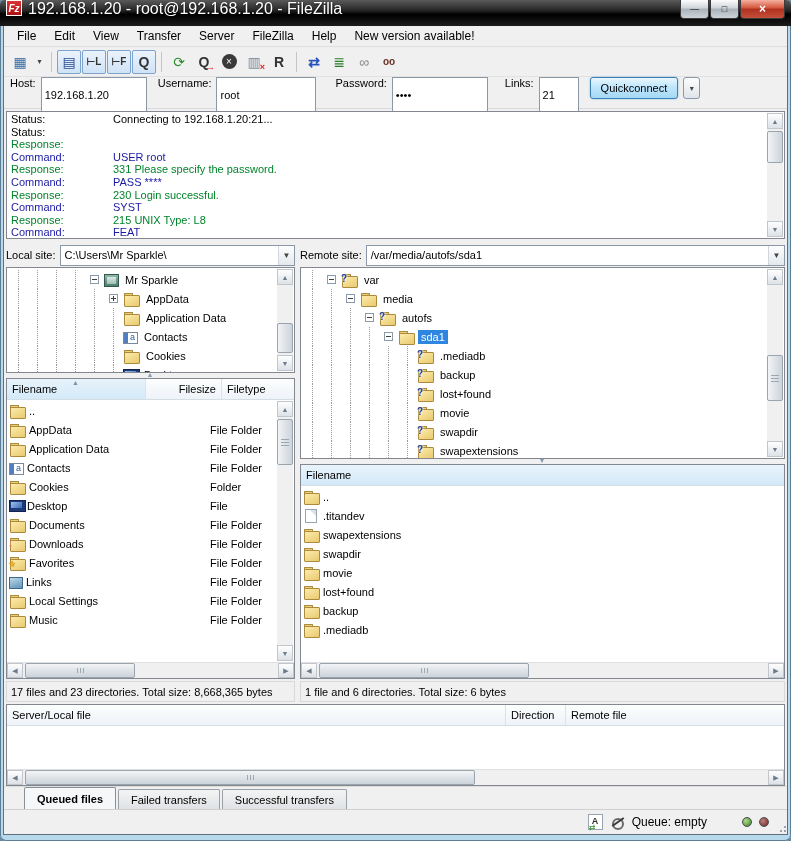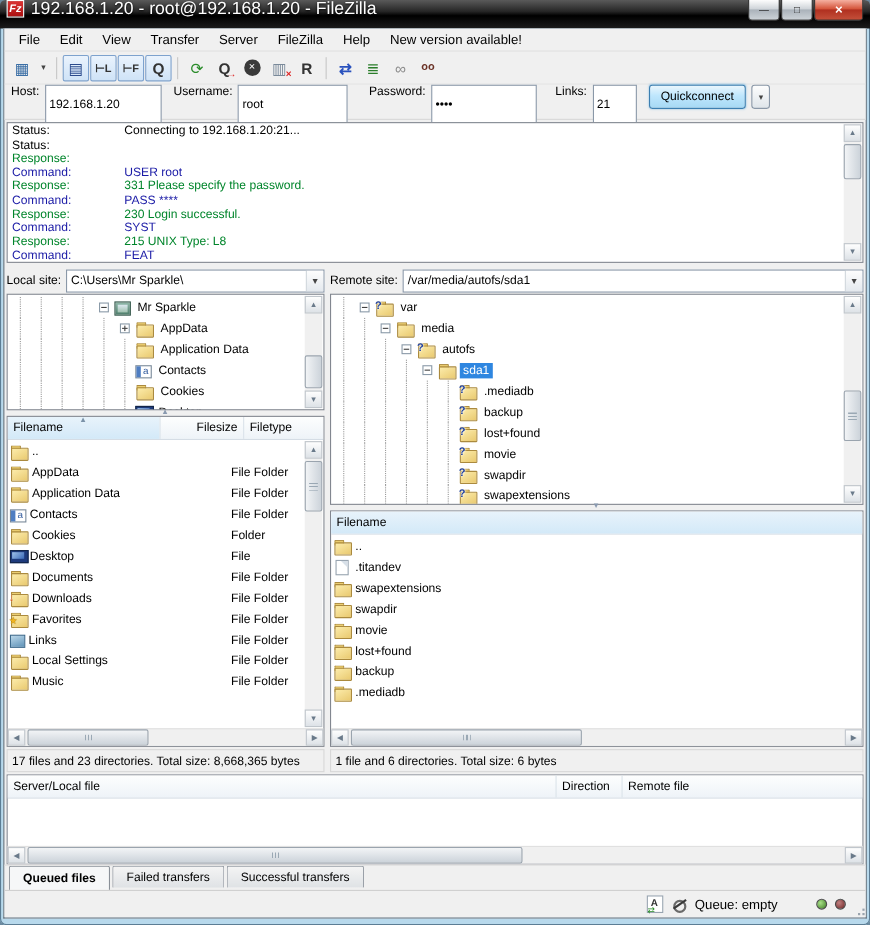--- a/index.html
+++ b/index.html
@@ -86,21 +86,21 @@
 .sb-track{flex:1;position:relative}
 .hthumb{position:absolute;top:0;bottom:0;border:1px solid #9aa4ae;border-radius:2px;background:linear-gradient(#f2f4f6,#ccd3da)}
 .hthumb::after{content:"";position:absolute;top:4px;bottom:4px;left:50%;width:7px;margin-left:-3px;background:repeating-linear-gradient(90deg,#9aa8b4 0 1px,transparent 1px 3px)}
 .vscrollbar{position:absolute;top:1px;right:1px;bottom:1px;width:16px;background:#f0f0f0;display:flex;flex-direction:column}
 .vscrollbar .sb-btn{width:auto;height:16px}
 .vthumb{position:absolute;left:0;right:0;border:1px solid #9aa4ae;border-radius:2px;background:linear-gradient(90deg,#f2f4f6,#ccd3da)}
 .vthumb.grip::after{content:"";position:absolute;left:3px;right:3px;top:50%;height:7px;margin-top:-3px;background:repeating-linear-gradient(#9aa8b4 0 1px,transparent 1px 3px)}
 .statusline{height:21px;margin-top:2px;background:#f0f0f0;border:1px solid #d8d8d8;display:flex;align-items:center;padding:0 4px;white-space:nowrap;overflow:hidden}
 .queuebox{height:82px;margin:0 2px;border:1px solid #828790;background:#fff;display:flex;flex-direction:column;flex:none}
 .qbody{flex:1}
-.tabs{height:23px;flex:none;display:flex;background:#f0f0f0;padding-left:4px;border-top:1px solid #ddd}
+.tabs{height:23px;flex:none;display:flex;align-items:flex-end;background:#f0f0f0;padding-left:20px;border-top:1px solid #ddd}
 .tab{height:20px;padding:0 12px;display:flex;align-items:center;border:1px solid #9aa0a8;border-bottom:none;border-radius:2px 2px 0 0;background:linear-gradient(#f4f4f4,#dfe2e5);margin-right:2px;font-size:11px}
 .tab.active{height:22px;background:#f6f7f8;font-weight:bold;border-color:#8a9098}
 .statusbar{height:25px;flex:none;display:flex;align-items:center;background:#f0f0f0;border-top:1px solid #d0d0d0;padding:0 18px 0 6px;gap:7px}
 .sb-right{margin-left:auto;display:flex;align-items:center;gap:7px}
 .tt-icon{width:15px;height:16px;position:relative;background:#fff;border:1px solid #98a4b0}
 .tt-icon::before{content:"A";position:absolute;left:3px;top:1px;font-size:9px;font-weight:bold;color:#333}
 .tt-icon::after{content:"⇄";position:absolute;left:0px;bottom:-3px;font-size:8px;color:#2a8c2a}
 .unsec-icon{width:15px;height:15px;position:relative}
 .unsec-icon::before{content:"";position:absolute;left:2px;top:3px;width:8px;height:8px;border:2px solid #6a6a6a;border-radius:50%}
 .unsec-icon::after{content:"";position:absolute;left:1px;top:6px;width:14px;height:2px;background:#3a3a3a;transform:rotate(-35deg)}

